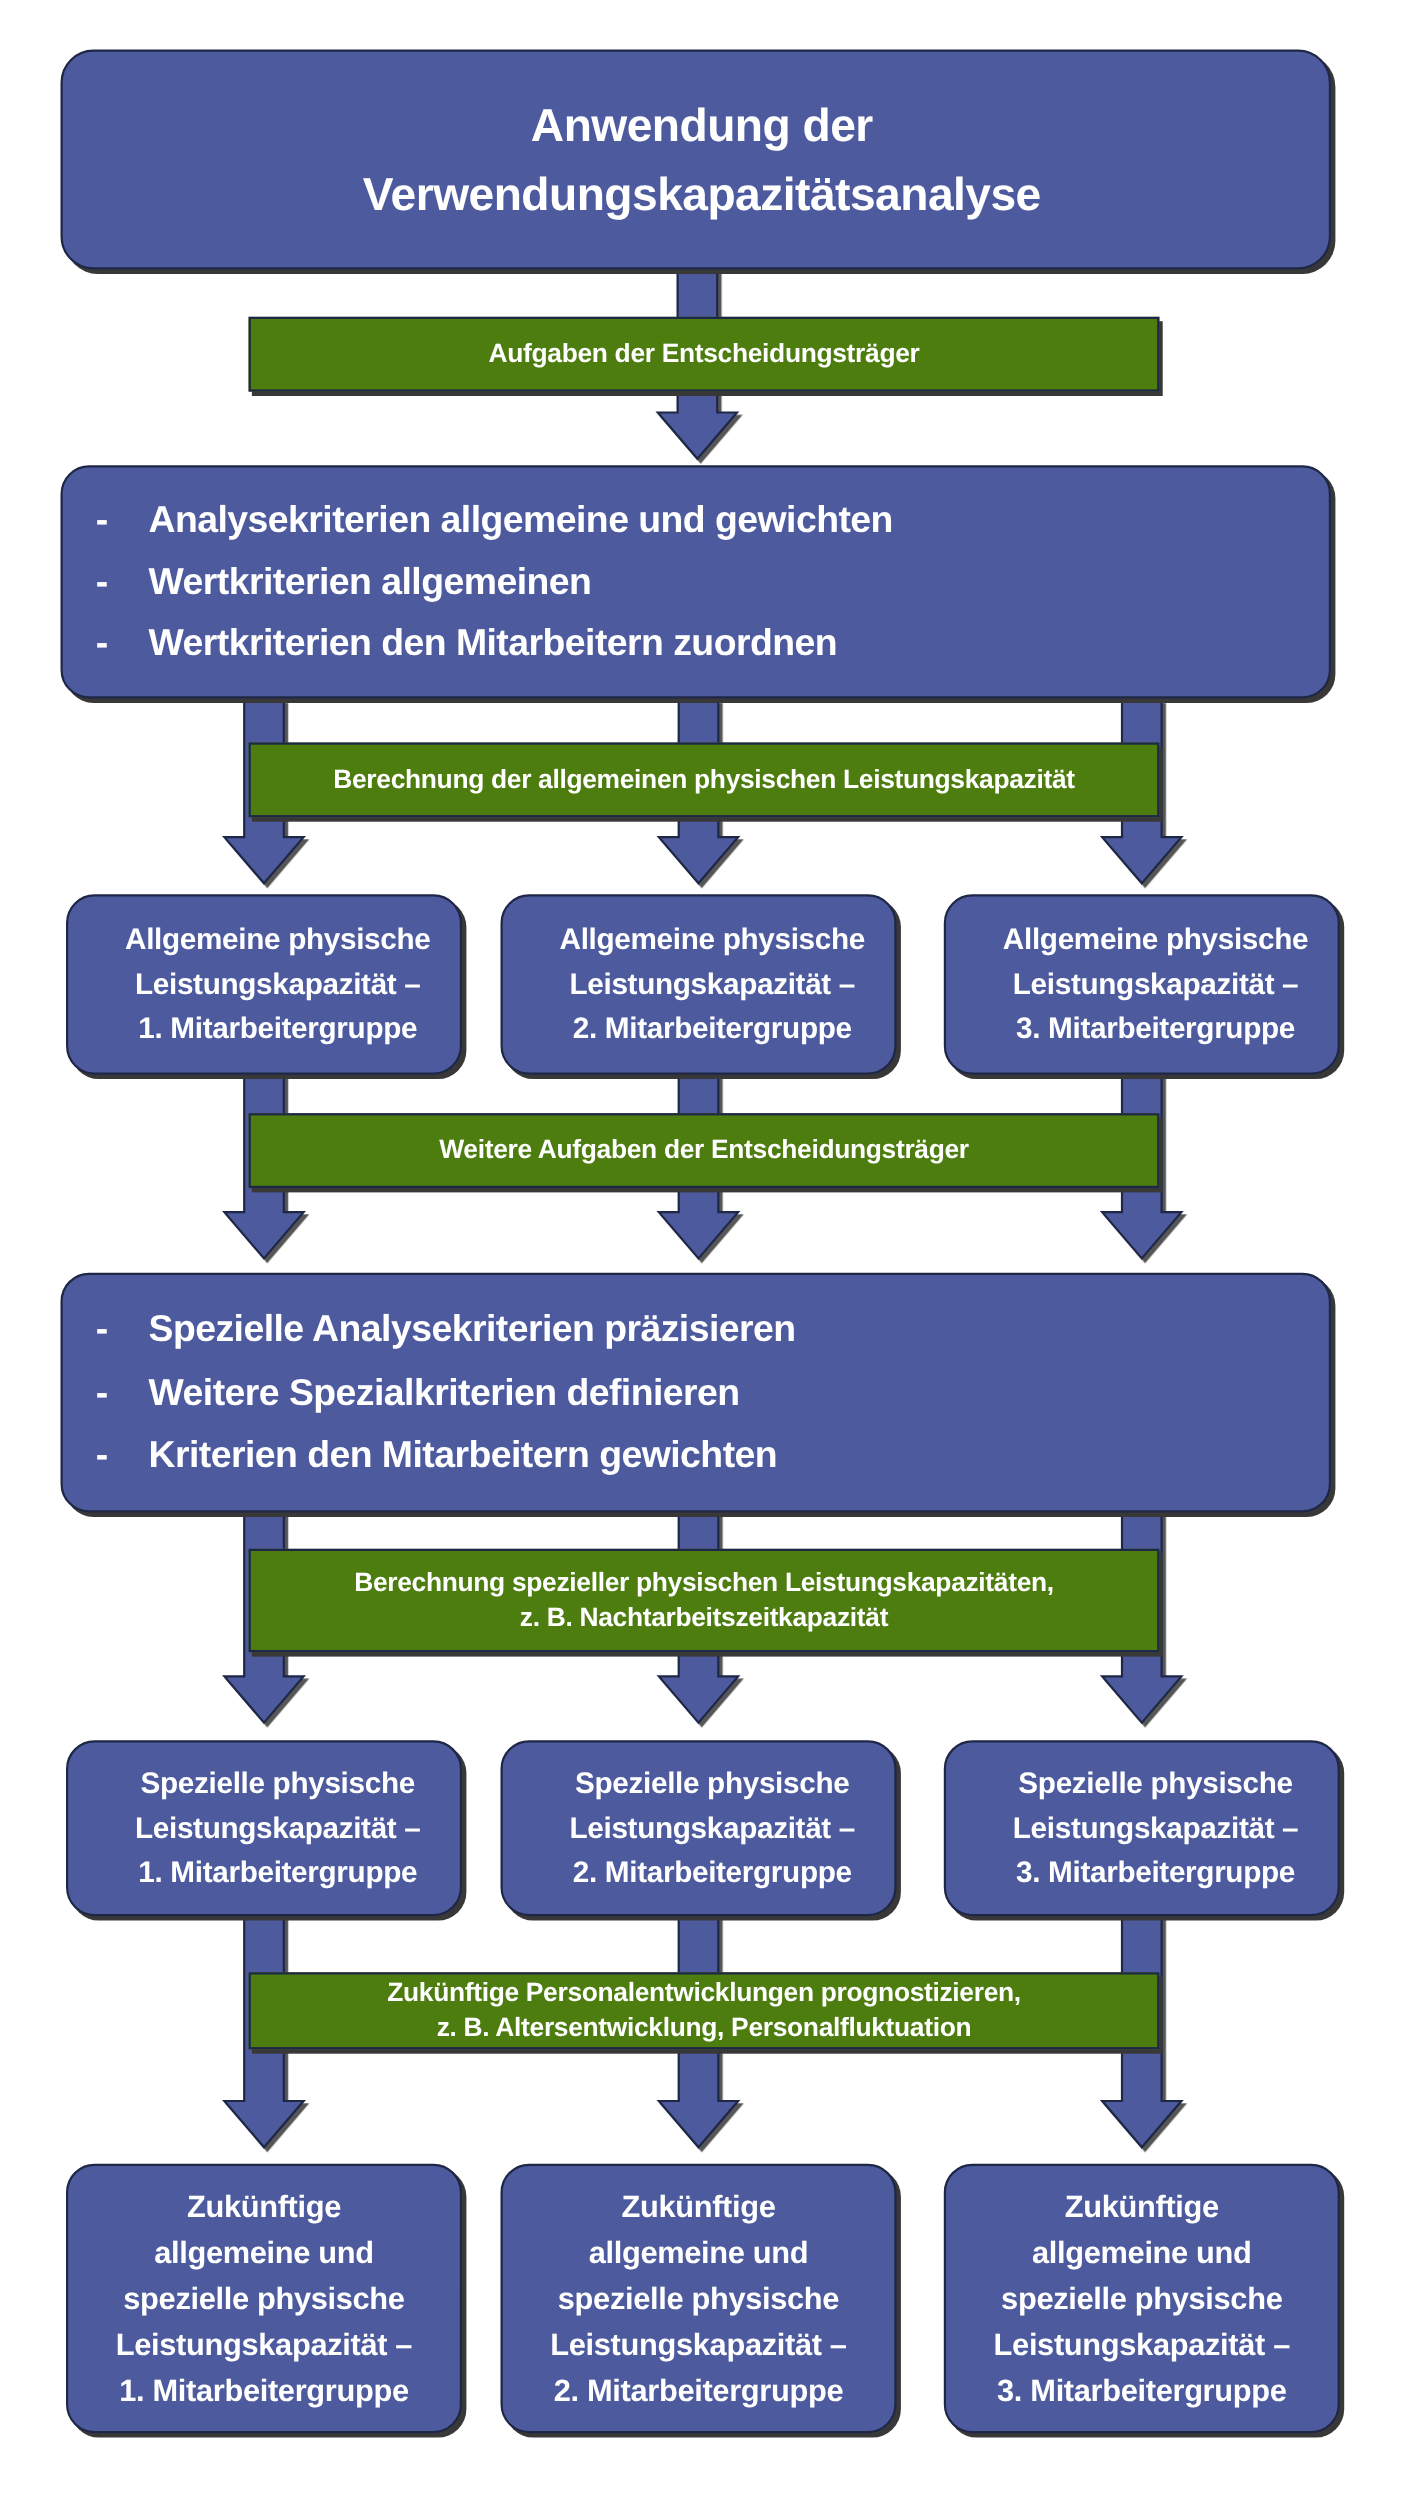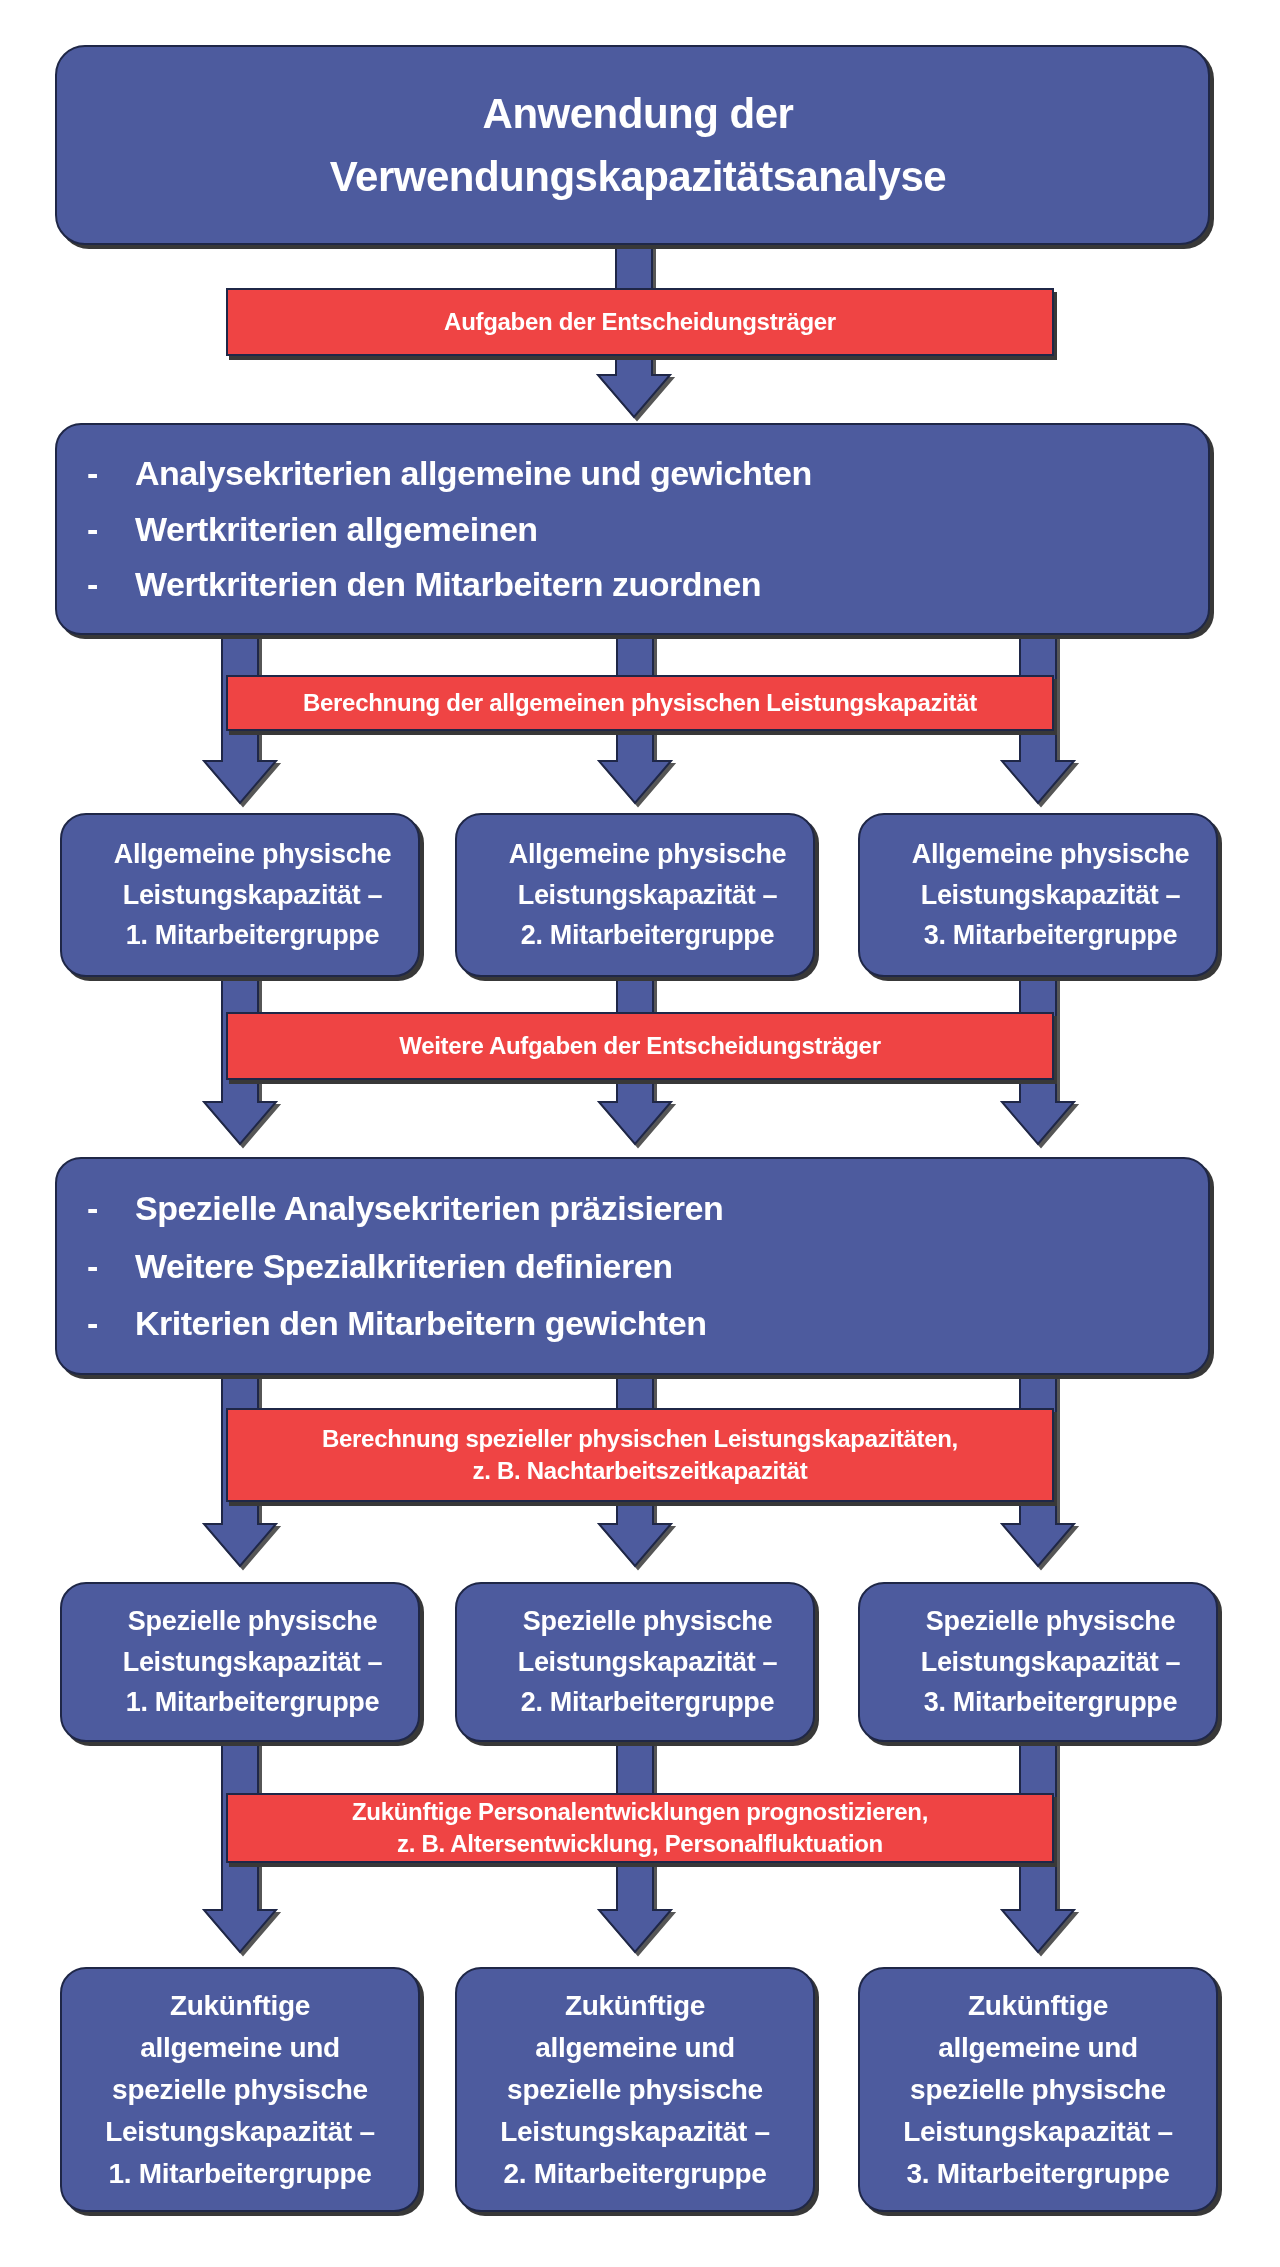--- a/index.html
+++ b/index.html
@@ -12,21 +12,21 @@
     background:#4d5b9e;border:2px solid #1f2747;
     color:#ffffff;font-weight:bold;text-align:center;
     display:flex;align-items:center;justify-content:center;
     box-shadow:4px 4px 0 #383838;
     z-index:3;
   }
   .rounded-lg{border-radius:30px;}
   .rounded-md{border-radius:26px;}
   .banner{
     position:absolute;box-sizing:border-box;
-    background:#ef4444;border:2px solid #1f2747;
+    background:#4d7c0f;border:2px solid #1f2747;
     color:#ffffff;font-weight:bold;text-align:center;
     display:flex;align-items:center;justify-content:center;
     box-shadow:3px 4px 0 #383838;
     font-size:24px;line-height:1.35;letter-spacing:-0.3px;
     z-index:2;
   }
   .pre{white-space:pre-line;}
   .title-text{font-size:42px;line-height:1.5;letter-spacing:-0.5px;}
   .task{
     position:absolute;box-sizing:border-box;
@@ -81,21 +81,21 @@
   <svg class="arrow" style="left:204px;top:637px;" width="72" height="166" viewBox="0 0 72 166">
     <polygon points="18,0 54,0 54,124 72,124 36,166 0,124 18,124"></polygon>
   </svg>
   <svg class="arrow" style="left:599px;top:637px;" width="72" height="166" viewBox="0 0 72 166">
     <polygon points="18,0 54,0 54,124 72,124 36,166 0,124 18,124"></polygon>
   </svg>
   <svg class="arrow" style="left:1002px;top:637px;" width="72" height="166" viewBox="0 0 72 166">
     <polygon points="18,0 54,0 54,124 72,124 36,166 0,124 18,124"></polygon>
   </svg>
 
-  <div class="banner" style="left:226px;top:675px;width:828px;height:56px;">
+  <div class="banner" style="left:226px;top:675px;width:828px;height:68px;">
     <span class="pre">Berechnung der allgemeinen physischen Leistungskapazität</span>
   </div>
 
   <div class="node rounded-md rbox" style="left:60px;top:813px;width:360px;height:164px;">
     <span class="pre">Allgemeine physische
 Leistungskapazität –
 1. Mitarbeitergruppe</span>
   </div>
   <div class="node rounded-md rbox" style="left:455px;top:813px;width:360px;height:164px;">
     <span class="pre">Allgemeine physische

